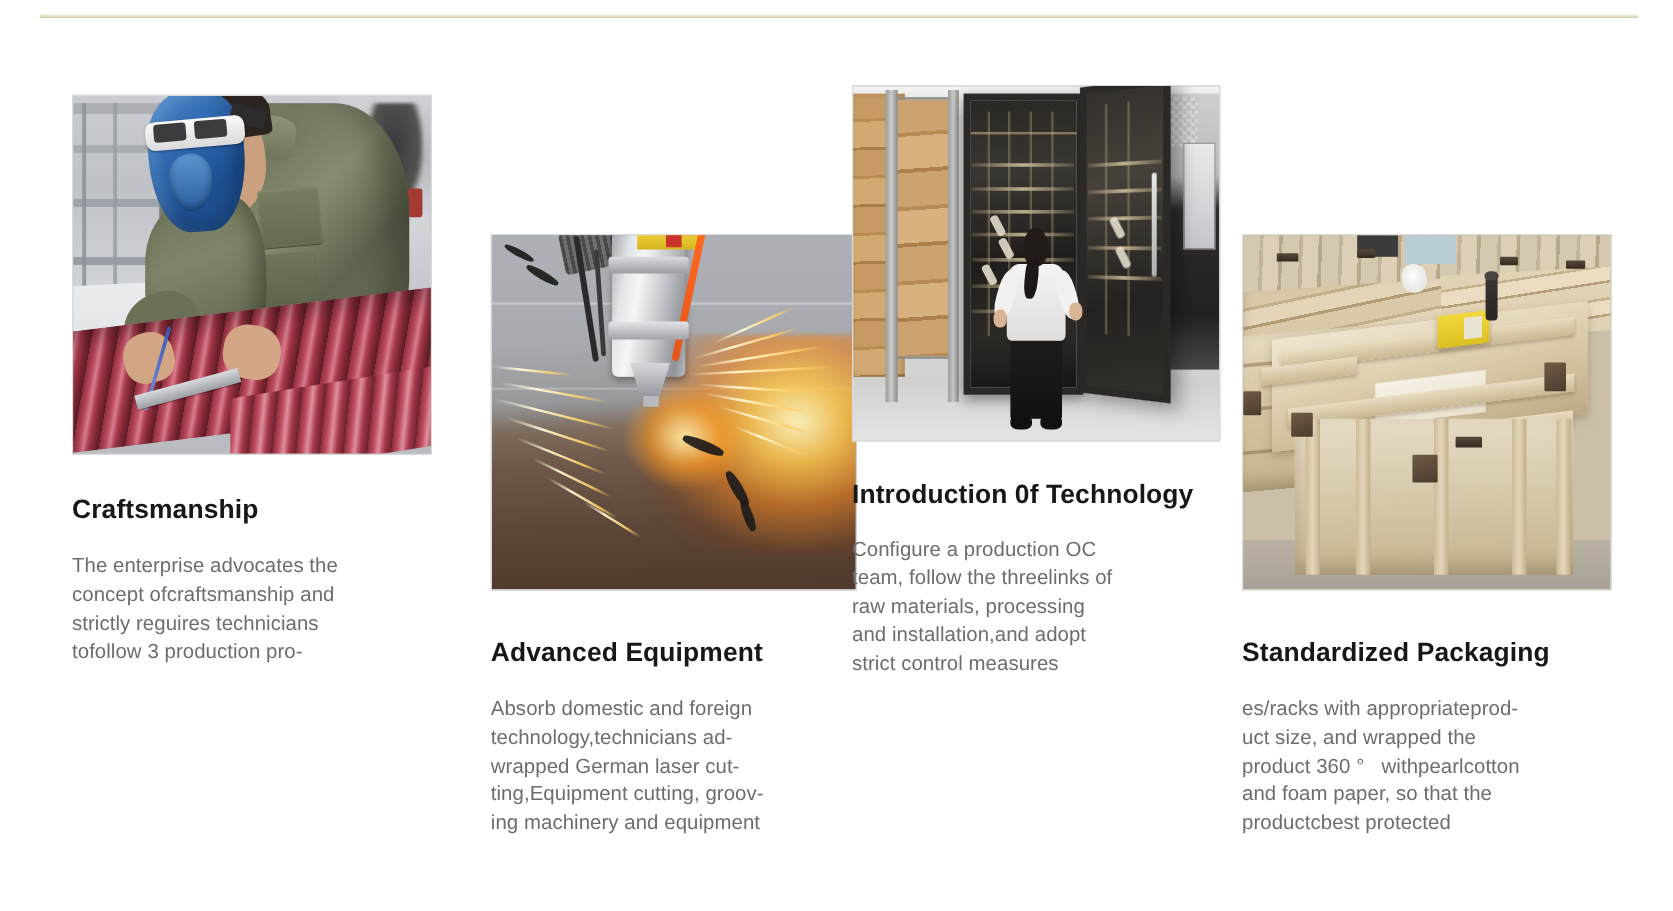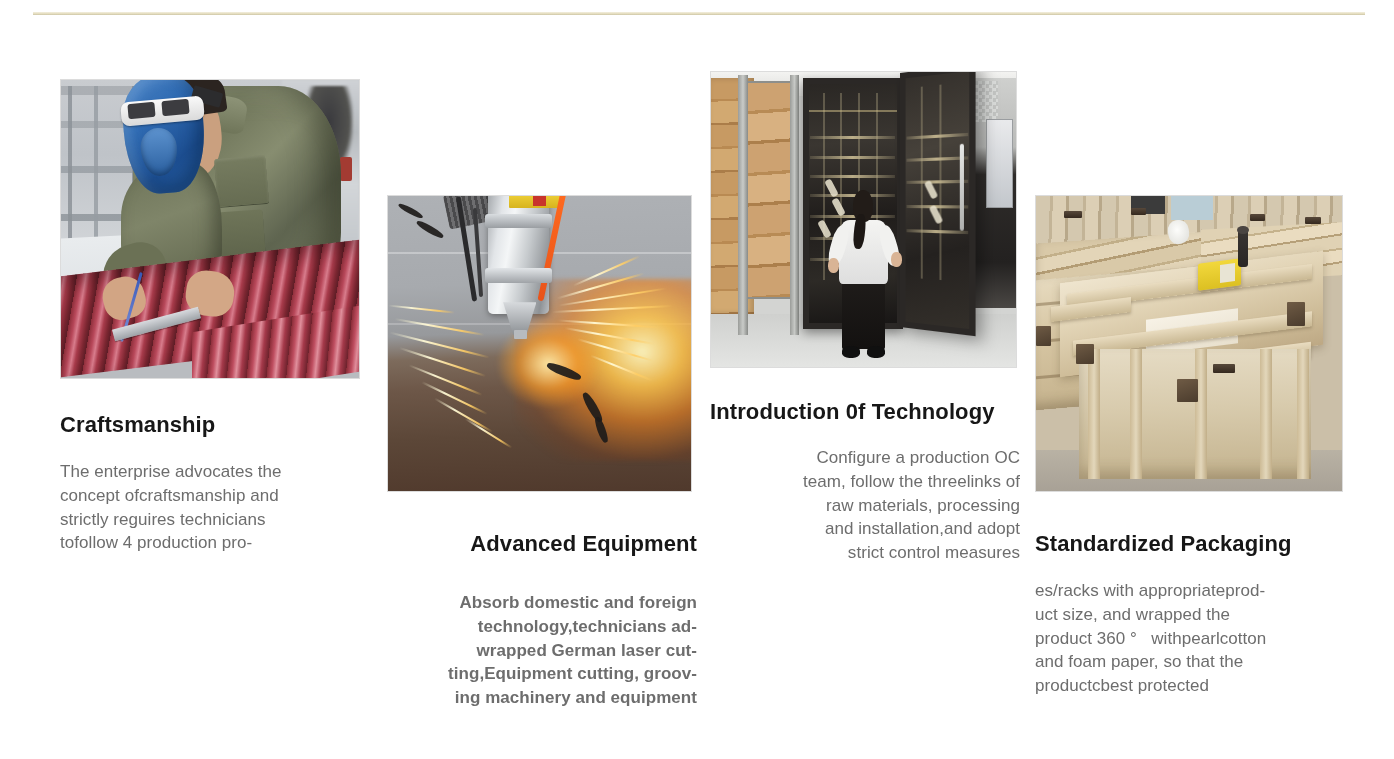--- a/index.html
+++ b/index.html
@@ -296,25 +296,25 @@
           <div class="handR"></div>
         <div class="pen"></div>
           <div class="ruler"></div>
       </div>
     </div>
     <div class="f-title" style="margin-top:33px;">Craftsmanship</div>
     <div class="f-body" style="margin-top:22px;">
       <div>The enterprise advocates the</div>
       <div>concept ofcraftsmanship and</div>
       <div>strictly reguires technicians</div>
-      <div>tofollow 4 production pro-</div>
+      <div>tofollow 3 production pro-</div>
     </div>
   </div>
 
-  <div class="feature" style="left:387px; top:195px; width:310px;text-align:right;">
+  <div class="feature" style="left:409px; top:195px; width:310px;">
     <div class="photo p2" style="width:305px;height:297px;">
       <div class="inner">
         <div class="plate"></div>
           <div class="seamA"></div>
           <div class="seamB"></div>
         <div class="glowbig"></div>
           <div class="glowctr"></div>
         <div class="sparkfan">
           <span class="sp" style="left:55%;top:30%;width:30%;transform:rotate(-16deg);"></span>
           <span class="sp" style="left:56%;top:34%;width:36%;transform:rotate(-9deg);"></span>
@@ -345,21 +345,21 @@
         <div class="nozzle"></div>
           <div class="tip"></div>
         <div class="slag" style="left:3%;top:4%;width:9%;height:2.2%;transform:rotate(28deg);"></div>
         <div class="slag" style="left:9%;top:10%;width:10%;height:2.4%;transform:rotate(30deg);"></div>
         <div class="slag" style="left:52%;top:58%;width:12%;height:3%;transform:rotate(22deg);"></div>
         <div class="slag" style="left:62%;top:70%;width:11%;height:3%;transform:rotate(60deg);"></div>
         <div class="slag" style="left:66%;top:78%;width:9%;height:2.6%;transform:rotate(70deg);"></div>
       </div>
     </div>
     <div class="f-title" style="margin-top:39px;">Advanced Equipment</div>
-    <div class="f-body" style="margin-top:34px;font-weight:bold;">
+    <div class="f-body" style="margin-top:22px;">
       <div>Absorb domestic and foreign</div>
       <div>technology,technicians ad-</div>
       <div>wrapped German laser cut-</div>
       <div>ting,Equipment cutting, groov-</div>
       <div>ing machinery and equipment</div>
     </div>
   </div>
 
   <div class="feature" style="left:710px; top:71px; width:310px;">
     <div class="photo p3" style="width:307px;height:297px;">
@@ -408,21 +408,21 @@
           <div class="armRp"></div>
         <div class="handLp"></div>
           <div class="handRp"></div>
         <div class="person-head"></div>
           <div class="pony"></div>
         <div class="shoeL"></div>
           <div class="shoeR"></div>
       </div>
     </div>
     <div class="f-title" style="margin-top:31px;">Introduction 0f Technology</div>
-    <div class="f-body" style="margin-top:21px;text-align:right;">
+    <div class="f-body" style="margin-top:21px;">
       <div>Configure a production OC</div>
       <div>team, follow the threelinks of</div>
       <div>raw materials, processing</div>
       <div>and installation,and adopt</div>
       <div>strict control measures</div>
     </div>
   </div>
 
   <div class="feature" style="left:1035px; top:195px; width:312px;">
     <div class="photo p4" style="width:308px;height:297px;">

